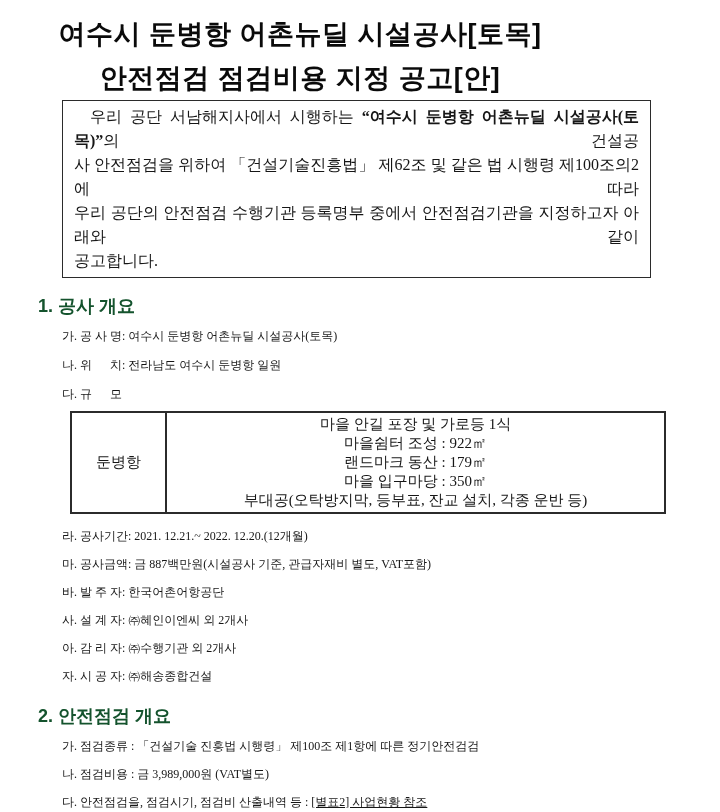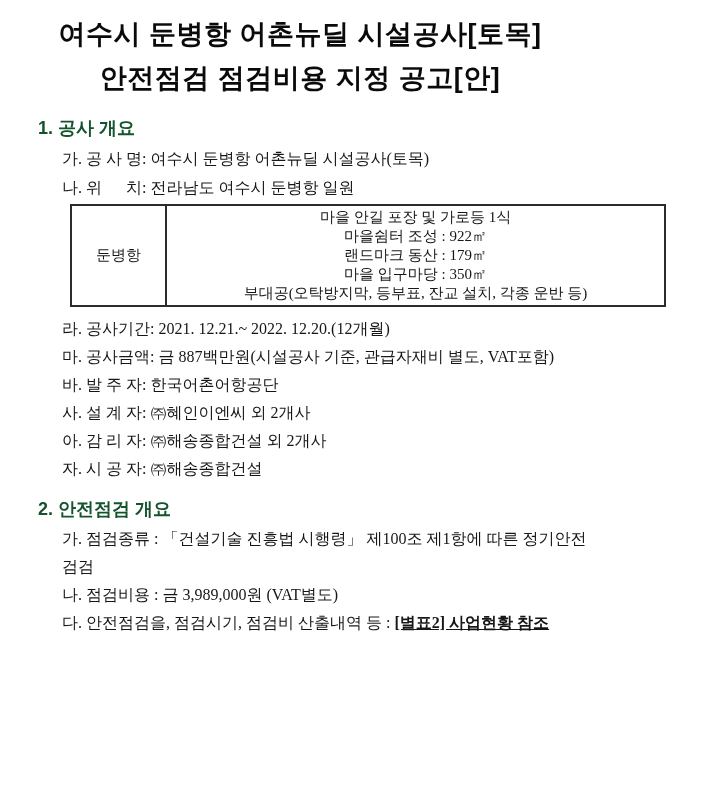--- a/index.html
+++ b/index.html
@@ -15,52 +15,59 @@
        border:1.5px solid #2b2b2b;padding:4px 11px;font-size:16px;line-height:24px;}
   .box-line{white-space:normal;}
   .jl{text-align:justify;text-align-last:justify;}
   .indent{text-indent:16px;}
   .bold{font-weight:700;}
 
   .sec-heading{font-family:"Liberation Sans","DejaVu Sans",sans-serif;
        font-weight:700;font-size:18px;line-height:24px;margin:16px 0 0 38px;color:#14532d;}
 
   .items{margin-top:4px;}
-  .item{margin-left:62px;font-size:16px;line-height:29px;white-space:pre-wrap;}
+  .item{margin-left:62px;font-size:12px;line-height:29px;white-space:pre-wrap;}
   .items-b{margin-top:8px;}
   .items-b .item{line-height:28px;}
 
   table.scale-table{border-collapse:collapse;margin:2px 0 0 70px;width:596px;
        box-sizing:border-box;}
   table.scale-table td{border:2px solid #2b2b2b;font-size:15px;color:#161616;text-align:center;}
   td.row-hd{width:91px;text-align:center;vertical-align:middle;}
   td.row-ct{text-align:center;vertical-align:middle;line-height:19px;padding:2px 4px;}
   .tline{white-space:pre-wrap;}
 
   .sec2-heading{margin-top:14px;}
   .items-2{margin-top:4px;}
   .items-2 .item{line-height:28px;}
-  .ref-link{font-weight:700;text-decoration:underline;}
+  .ref-link{font-weight:400;text-decoration:underline;}
 </style>
 </head>
 <body>
 
 <div class="page">
 
   <div class="doc-title">
     <div>여수시 둔병항 어촌뉴딜 시설공사[토목]</div>
     <div>안전점검 점검비용 지정 공고[안]</div>
   </div>
 
+  <div class="intro-box">
+    <div class="box-line jl indent"><span>우리 공단 서남해지사에서 시행하는 </span><span class="bold">“여수시 둔병항 어촌뉴딜 시설공사(토목)”</span><span>의 건설공</span></div>
+    <div class="box-line jl">사 안전점검을 위하여 「건설기술진흥법」 제62조 및 같은 법 시행령 제100조의2에 따라</div>
+    <div class="box-line jl">우리 공단의 안전점검 수행기관 등록명부 중에서 안전점검기관을 지정하고자 아래와 같이</div>
+    <div class="box-line">공고합니다.</div>
+  </div>
 
   <div class="sec-heading">1. 공사 개요</div>
 
   <div class="items">
     <div class="item">가. 공 사 명: 여수시 둔병항 어촌뉴딜 시설공사(토목)</div>
     <div class="item">나. 위      치: 전라남도 여수시 둔병항 일원</div>
+    <div class="item">다. 규      모</div>
   </div>
 
   <table class="scale-table">
     <tbody>
         <tr>
       <td class="row-hd">둔병항</td>
       <td class="row-ct">
         <div class="tline">마을 안길 포장 및 가로등 1식</div>
         <div class="tline">마을쉼터 조성 : 922㎡</div>
         <div class="tline">랜드마크 동산 : 179㎡</div>
@@ -69,21 +76,21 @@
       </td>
     </tr>
   </tbody>
     </table>
 
   <div class="items items-b">
     <div class="item">라. 공사기간: 2021. 12.21.~ 2022. 12.20.(12개월)</div>
     <div class="item">마. 공사금액: 금 887백만원(시설공사 기준, 관급자재비 별도, VAT포함)</div>
     <div class="item">바. 발 주 자: 한국어촌어항공단</div>
     <div class="item">사. 설 계 자: ㈜혜인이엔씨 외 2개사</div>
-    <div class="item">아. 감 리 자: ㈜해송종합건설 외 2개사</div>
+    <div class="item">아. 감 리 자: ㈜수행기관 외 2개사</div>
     <div class="item">자. 시 공 자: ㈜해송종합건설</div>
   </div>
 
   <div class="sec-heading sec2-heading">2. 안전점검 개요</div>
 
   <div class="items items-2">
     <div class="item">가. 점검종류 : 「건설기술 진흥법 시행령」 제100조 제1항에 따른 정기안전검검</div>
     <div class="item">나. 점검비용 : 금 3,989,000원 (VAT별도)</div>
     <div class="item"><span>다. 안전점검을, 점검시기, 점검비 산출내역 등 : </span><span class="ref-link">[별표2] 사업현황 참조</span></div>
 

